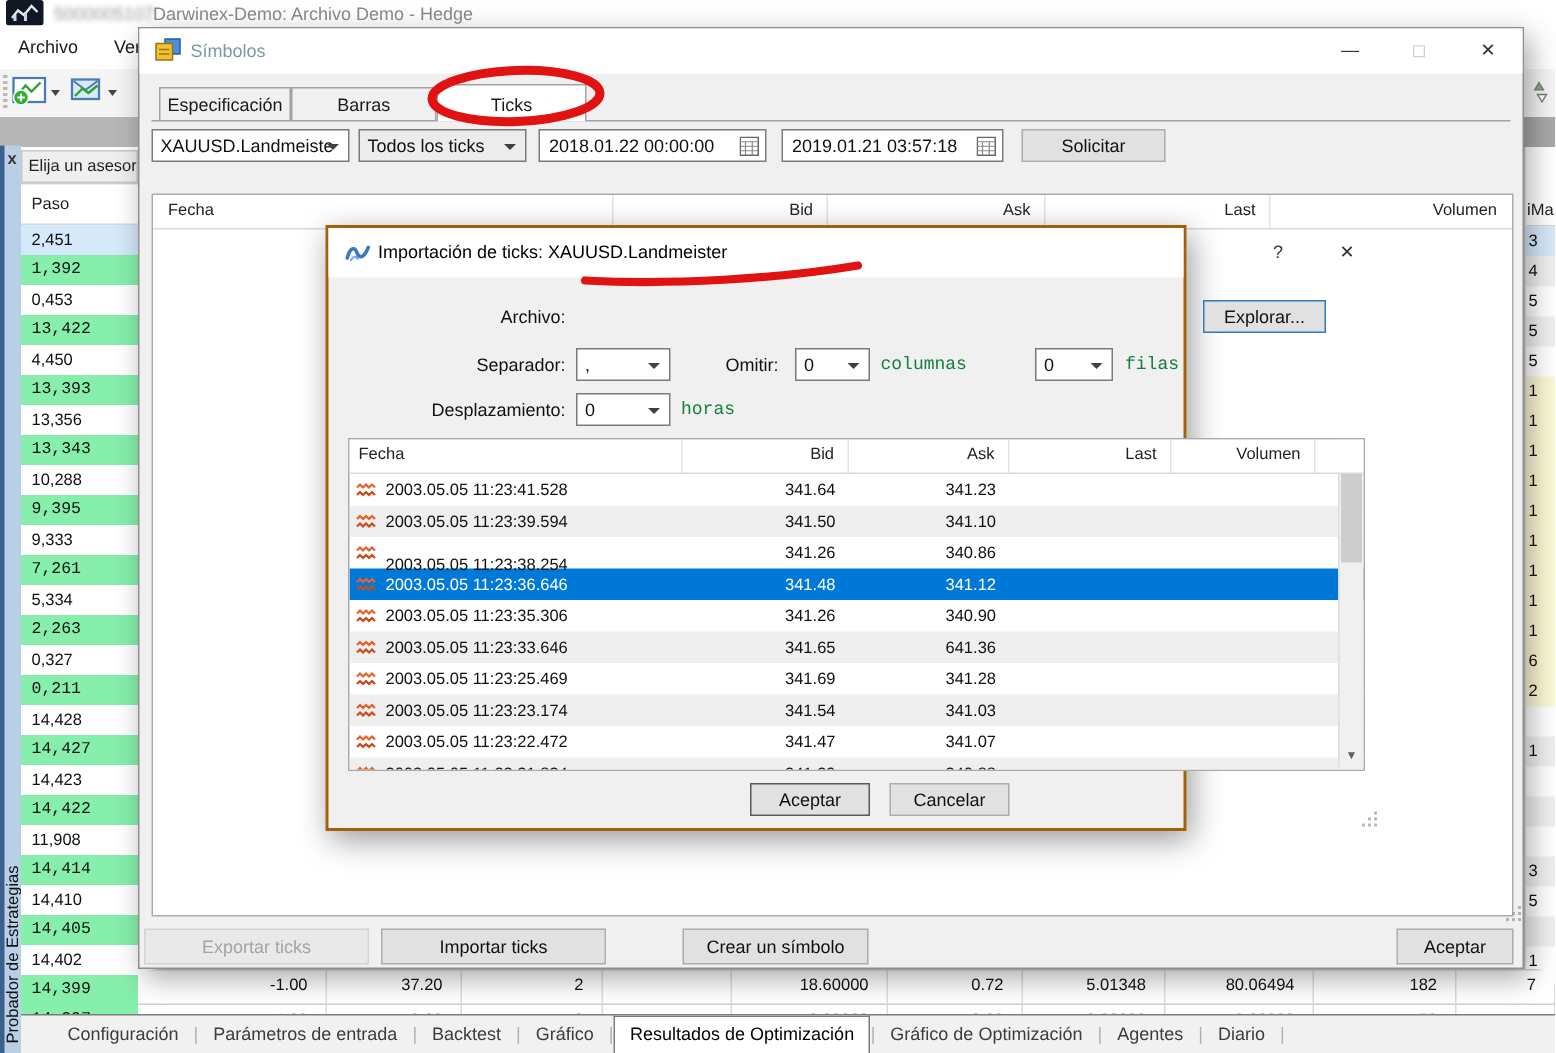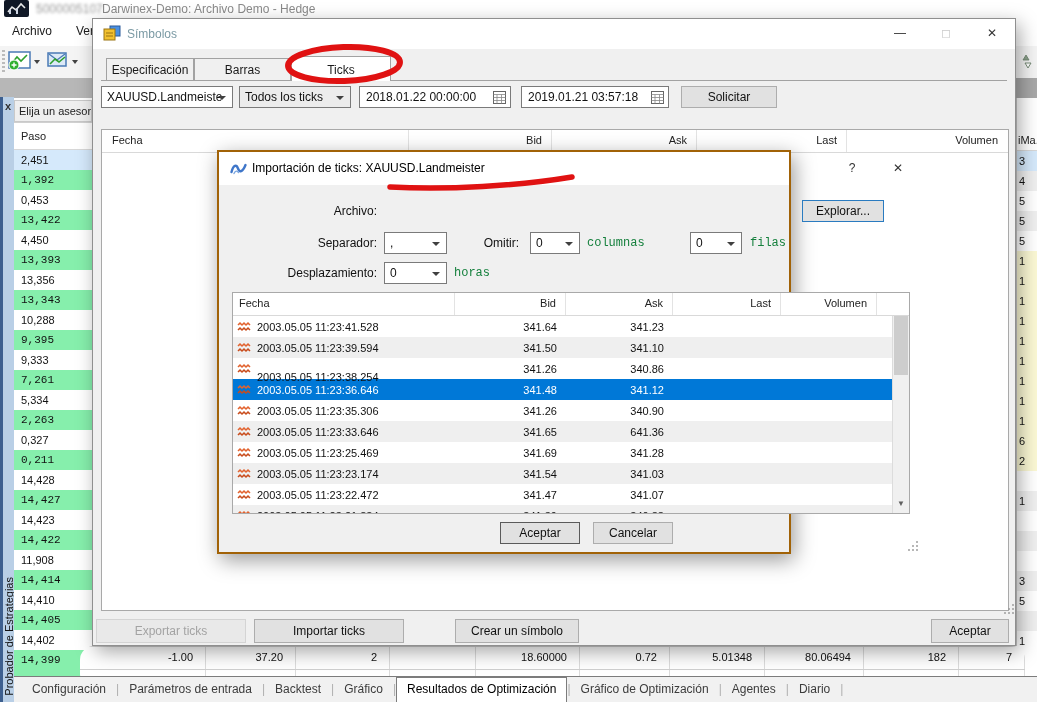--- a/index.html
+++ b/index.html
@@ -35,27 +35,27 @@
   .prow.sel{background:#d5e9fb;}
 
   
   .right-col{left:1016px;top:98px;width:21px;height:548px;background:#fff;border-left:1px solid #c8c8c8;overflow:hidden;box-sizing:border-box;}
   .rc-head{height:52px;position:relative;background:#fff;border-bottom:1px solid #d7d7d7;}
   .rc-head span{position:absolute;left:1px;bottom:4px;font-size:11px;color:#222;white-space:nowrap;}
   .srow{height:20px;line-height:20px;padding-left:2px;font-size:11px;color:#111;white-space:nowrap;}
   .srow.alt{background:#efefef;}
   .srow.sel{background:#d5e9fb;}
   .srow.yellow{background:#fbf8d4;}
-  .bottom-strip{left:80px;top:646px;width:945px;height:42px;background:#fff;overflow:hidden;border-radius:14px;}
+  .bottom-strip{left:92px;top:646px;width:945px;height:42px;background:#fff;overflow:hidden;border-radius:14px;}
   .brow{display:flex;height:22px;border-top:1px solid #cfcfcf;border-bottom:1px solid #cfcfcf;}
   .brow.partial{height:8px;border:none;overflow:hidden;}
   .bcell{box-sizing:border-box;height:100%;line-height:21px;text-align:right;padding-right:12px;font-size:11px;color:#111;border-right:1px solid #dcdcdc;white-space:nowrap;overflow:hidden;}
 
   
-  .bottom-tabs{left:14px;top:676px;width:1023px;height:26px;background:#f1f1f1;border-top:1px solid #7c7c7c;display:flex;align-items:flex-end;box-sizing:border-box;padding-left:8px;}
+  .bottom-tabs{left:14px;top:676px;width:1023px;height:26px;background:#f1f1f1;border-top:1px solid #7c7c7c;display:flex;align-items:flex-end;box-sizing:border-box;padding-left:21px;}
   .btab{font-size:12px;color:#3c3c3c;padding:4px 10px 6px;white-space:nowrap;}
   .btab.active{background:#fff;border:1px solid #7c7c7c;border-bottom:none;color:#000;margin-top:-7px;position:relative;top:0;}
   .bsep{color:#b0b0b0;padding-bottom:6px;font-size:12px;}
 
   
   .btn{display:inline-block;background:#e1e1e1;border:1px solid #adadad;text-align:center;font-size:12px;color:#111;box-sizing:border-box;}
   .btn.disabled{background:#e9e9e9;border-color:#d4d4d4;color:#a3a3a3;}
   .combo{background:#fff;border:1px solid #7a7a7a;box-sizing:border-box;position:relative;font-size:12px;line-height:20px;padding:0 18px 0 5px;white-space:nowrap;overflow:hidden;}
   .combo.gray{background:#ececec;}
   .combo .carrow{position:absolute;right:6px;top:9px;width:0;height:0;border-left:4px solid transparent;border-right:4px solid transparent;border-top:4px solid #404040;}

